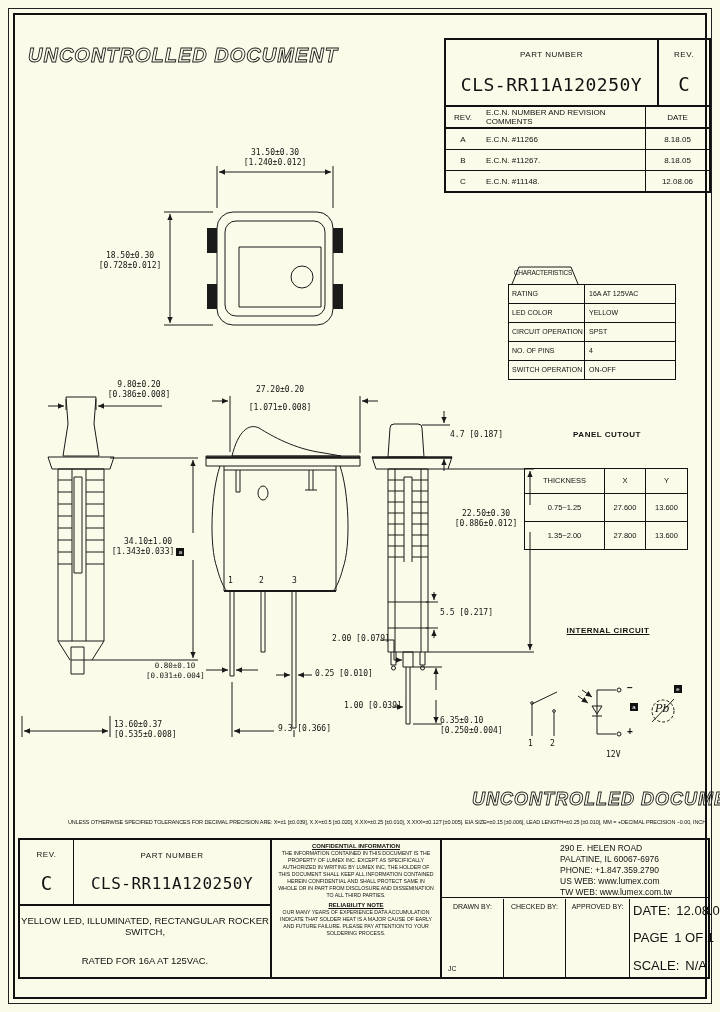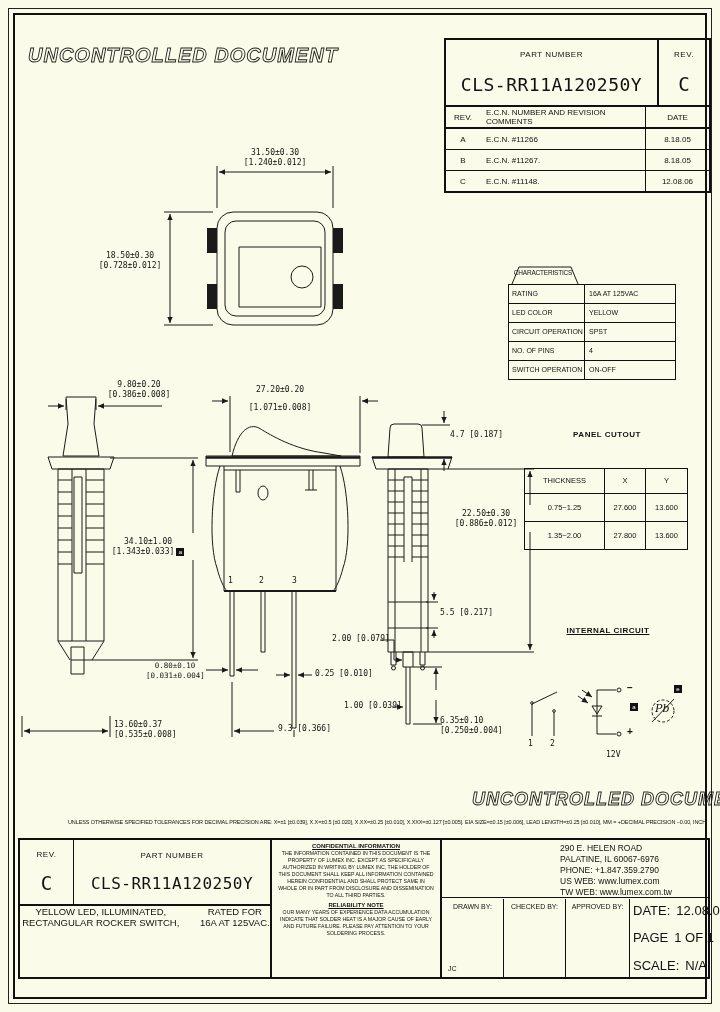--- a/index.html
+++ b/index.html
@@ -55,21 +55,21 @@
   .pb-lab{position:absolute;font-size:11px;font-style:italic;font-family:"DejaVu Serif",serif;}
 
   .tolnote{left:68px;top:819px;width:638px;font-size:5.5px;white-space:nowrap;overflow:hidden;letter-spacing:-0.1px;}
 
   
   .tblock{left:18px;top:838px;width:688px;height:137px;border:2px solid #111;}
   .tb-col1{position:absolute;left:0;top:0;width:250px;height:100%;}
   .tb-row-a{position:absolute;left:0;top:0;width:100%;height:64px;border-bottom:2px solid #111;display:grid;grid-template-columns:54px 1fr;}
   .tb-rev{border-right:1.5px solid #111;display:flex;flex-direction:column;align-items:center;justify-content:space-around;padding:3px 0;}
   .tb-pn{display:flex;flex-direction:column;align-items:center;justify-content:space-around;padding:4px 0;}
-  .tb-desc{position:absolute;left:0;top:66px;width:100%;height:69px;font-size:9.5px;text-align:center;display:flex;flex-direction:row;justify-content:center;gap:18px;}
+  .tb-desc{position:absolute;left:0;top:66px;width:100%;height:69px;font-size:9.5px;text-align:center;display:flex;flex-direction:column;justify-content:center;gap:18px;}
   .tb-col2{position:absolute;left:250px;top:0;width:172px;height:100%;border-left:2px solid #111;border-right:2px solid #111;box-sizing:border-box;padding:3px 5px;text-align:center;}
   .tb-col2 .t{font-size:6px;font-weight:bold;text-decoration:underline;margin-bottom:1px;}
   .tb-col2 .b{font-size:5.2px;line-height:1.35;text-align:center;margin-bottom:3px;}
   .tb-col3{position:absolute;left:422px;top:0;right:0;height:100%;}
   .tb-logo-row{position:absolute;left:0;top:0;width:100%;height:57px;border-bottom:1.5px solid #111;}
   .address{position:absolute;left:118px;top:3px;font-size:8.5px;line-height:1.28;white-space:nowrap;}
   .tb-sign-row{position:absolute;left:0;top:58.5px;width:100%;bottom:0;display:grid;grid-template-columns:62px 62px 64px 1fr;}
   .signcell{border-right:1px solid #111;font-size:7px;text-align:center;padding-top:4px;position:relative;}
   .signcell .initials{position:absolute;left:6px;bottom:5px;font-size:7px;}
   .datecell{font-size:13px;padding:4px 3px;display:flex;flex-direction:column;justify-content:space-between;}

